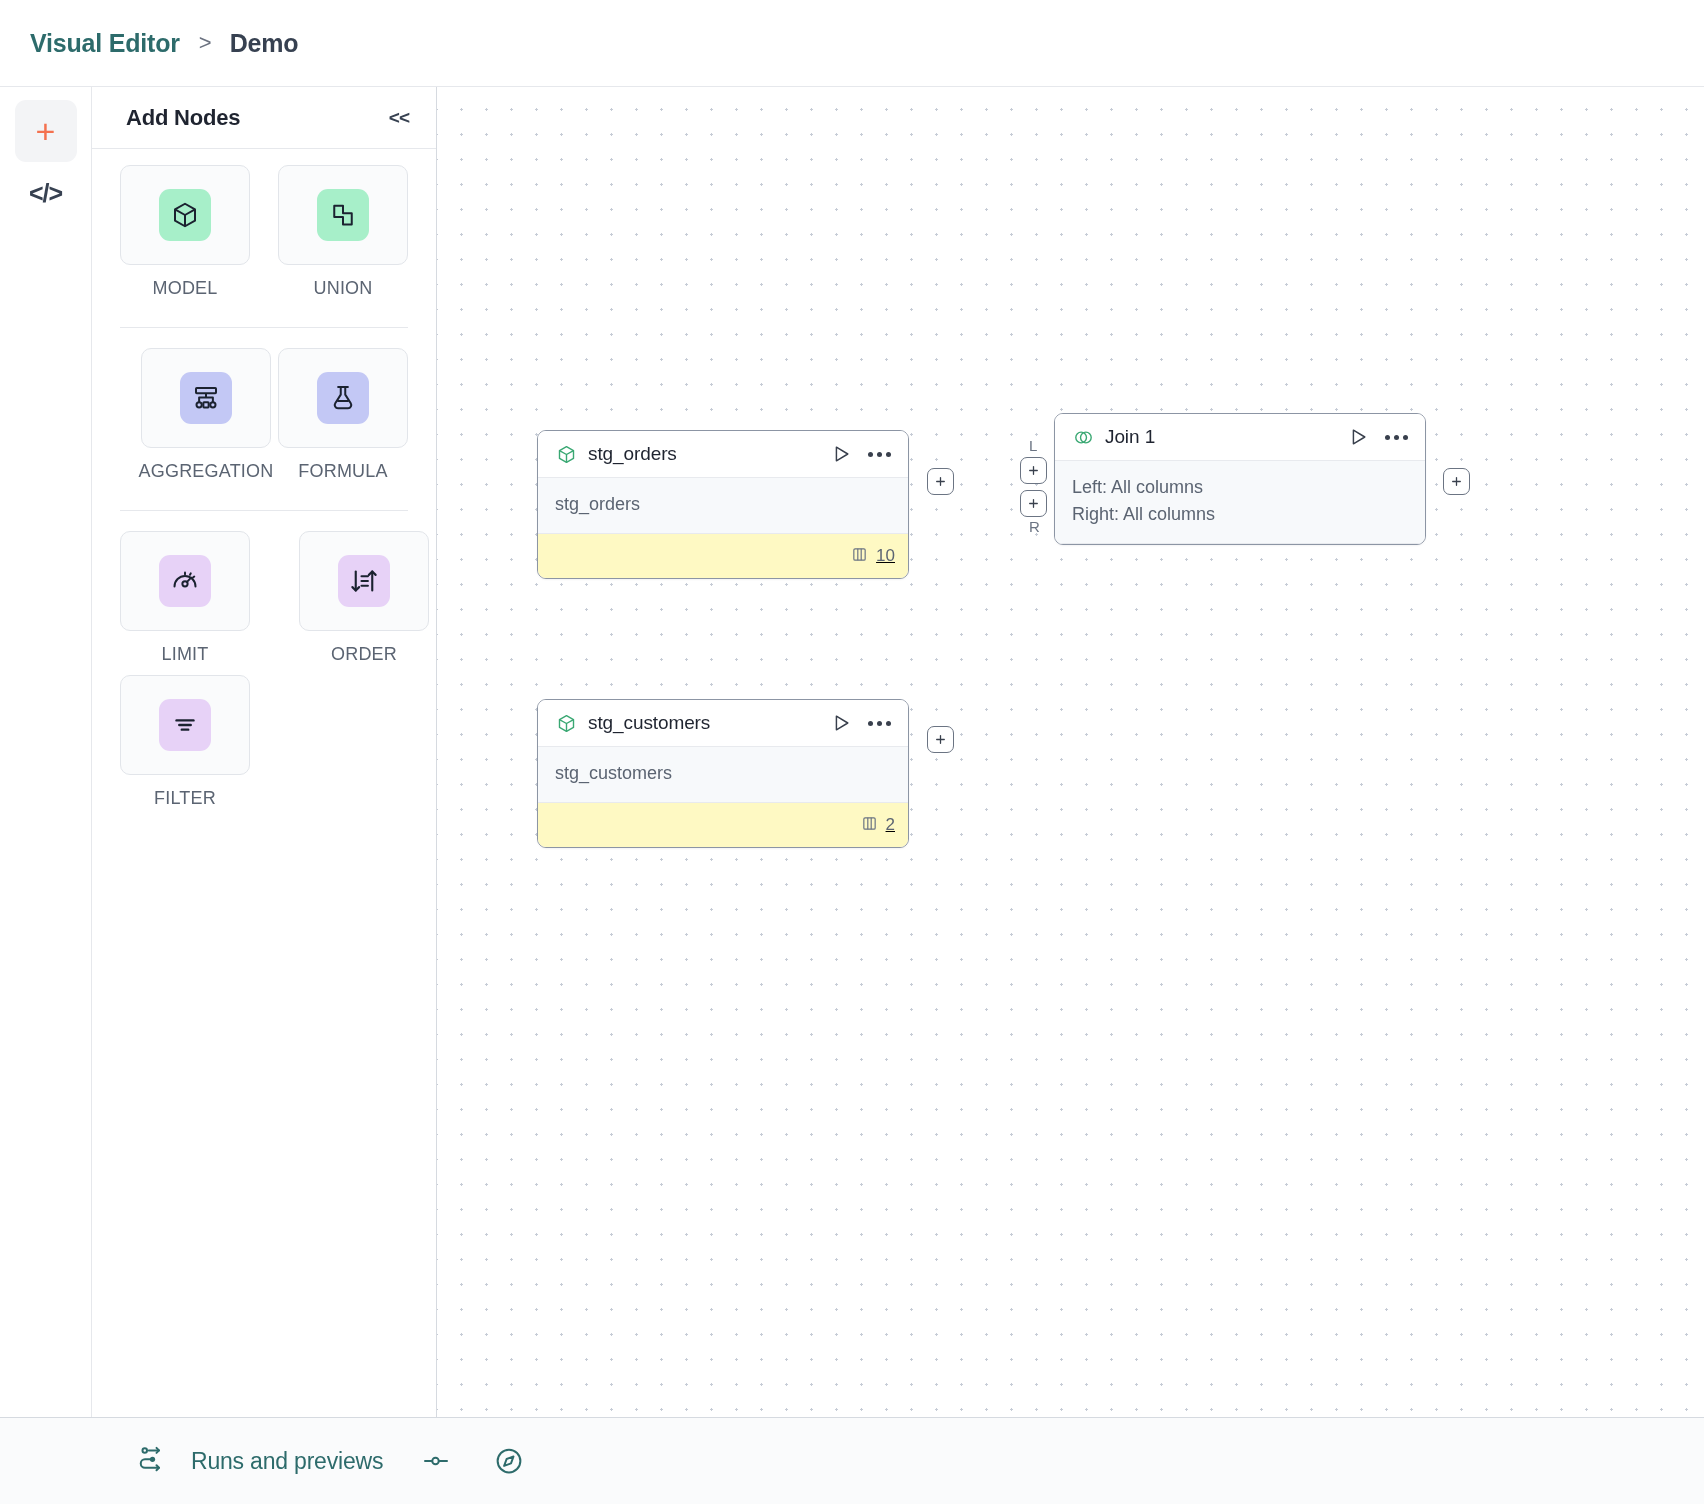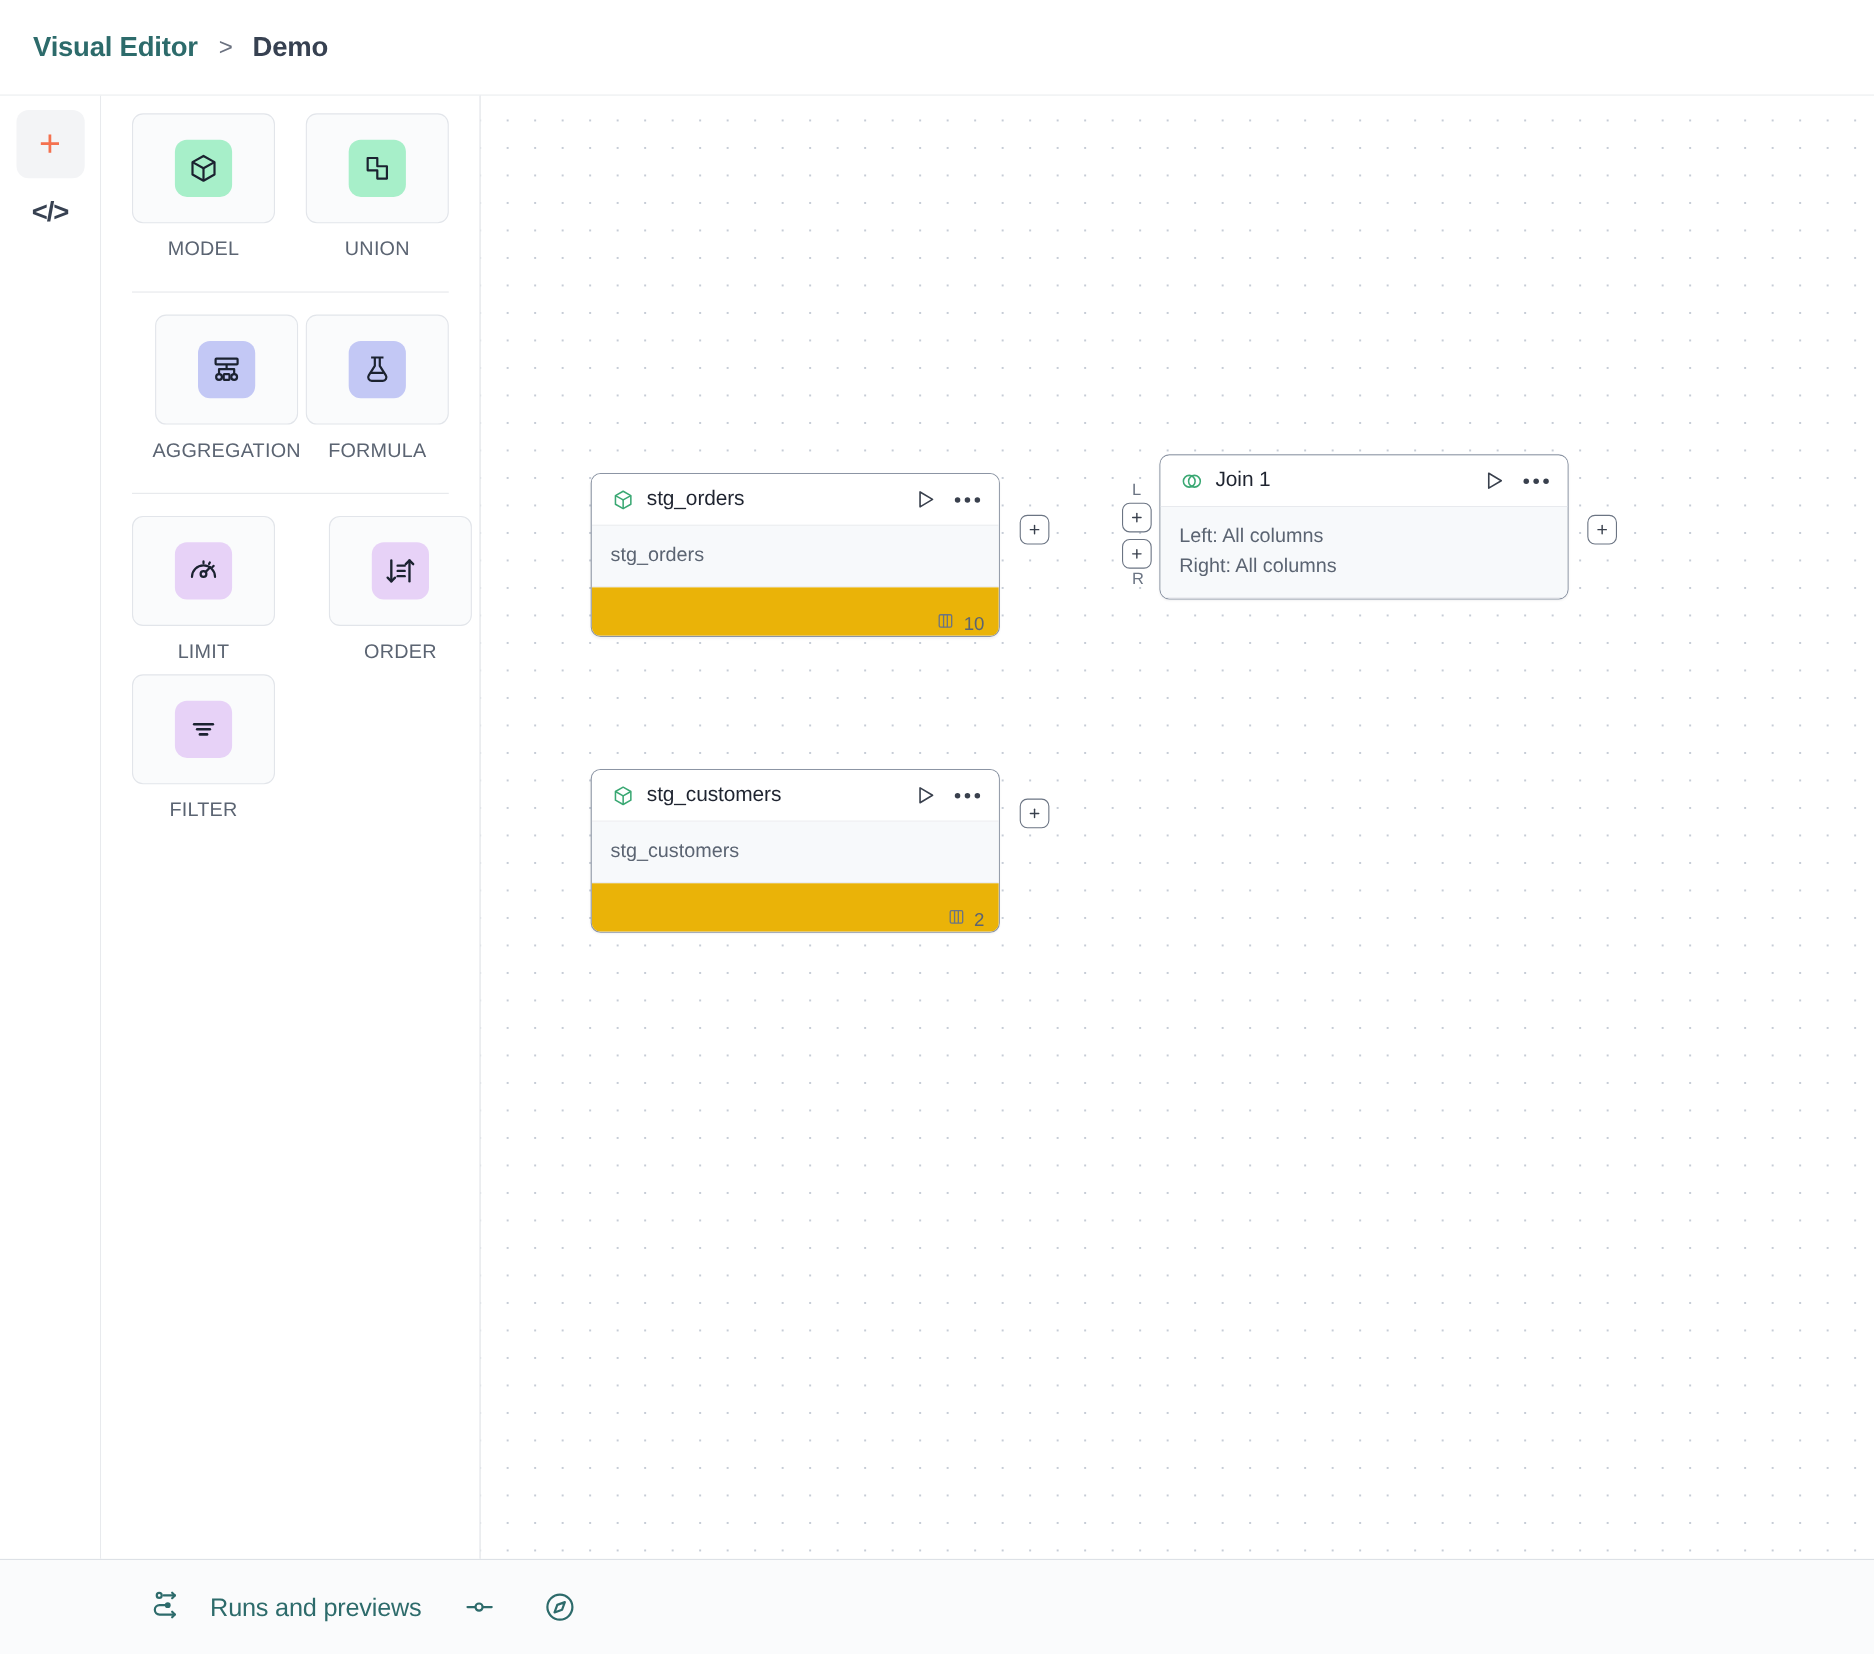--- a/index.html
+++ b/index.html
@@ -163,25 +163,26 @@
   .dots { display: flex; gap: 4px; align-items: center; padding: 4px 2px; }
   .dots i { width: 5px; height: 5px; border-radius: 50%; background: #39404d; display: block; }
 
   .node-sub {
     background: #f7f9fb;
     padding: 13px 17px 15px 17px;
     border-bottom: 1px solid #e8eaee;
   }
   .node-sub-line { font-size: 18px; color: #5b6472; line-height: 1.5; }
   .node-foot {
-    background: #eab308;
+    background: #fef9c3;
     height: 44px;
-    display: flex; align-items: flex-end; justify-content: flex-end;
+    display: flex; align-items: center; justify-content: flex-end;
     padding-right: 13px;
     gap: 8px;
+    text-decoration: underline;
   }
   .col-count { font-size: 17px; color: #5b6472; }
 
   
   .handle {
     position: absolute;
     width: 27px; height: 27px;
     border: 1px solid #6b7483;
     border-radius: 7px;
     background: #fff;
@@ -234,20 +235,24 @@
     <div class="rail">
       <div class="rail-btn filled">
         <span class="rail-plus">+</span>
       </div>
       <div class="rail-btn">
         <span class="rail-code">&lt;/&gt;</span>
       </div>
     </div>
 
     <div class="panel">
+      <div class="panel-head">
+        <span class="panel-title">Add Nodes</span>
+        <span class="panel-collapse">&lt;&lt;</span>
+      </div>
 
       <div class="panel-body">
 
         <div class="node-grid">
           <div class="node-cell">
             <div class="node-tile">
               <div class="node-swatch sw-green">
                 <svg width="30" height="30" viewBox="0 0 24 24" fill="none" stroke="#1b2230" stroke-width="1.6" stroke-linejoin="round">
                   <path d="M12 3l8 4.5v9L12 21l-8-4.5v-9L12 3z"></path>
                   <path d="M4 7.5l8 4.5 8-4.5"></path>

